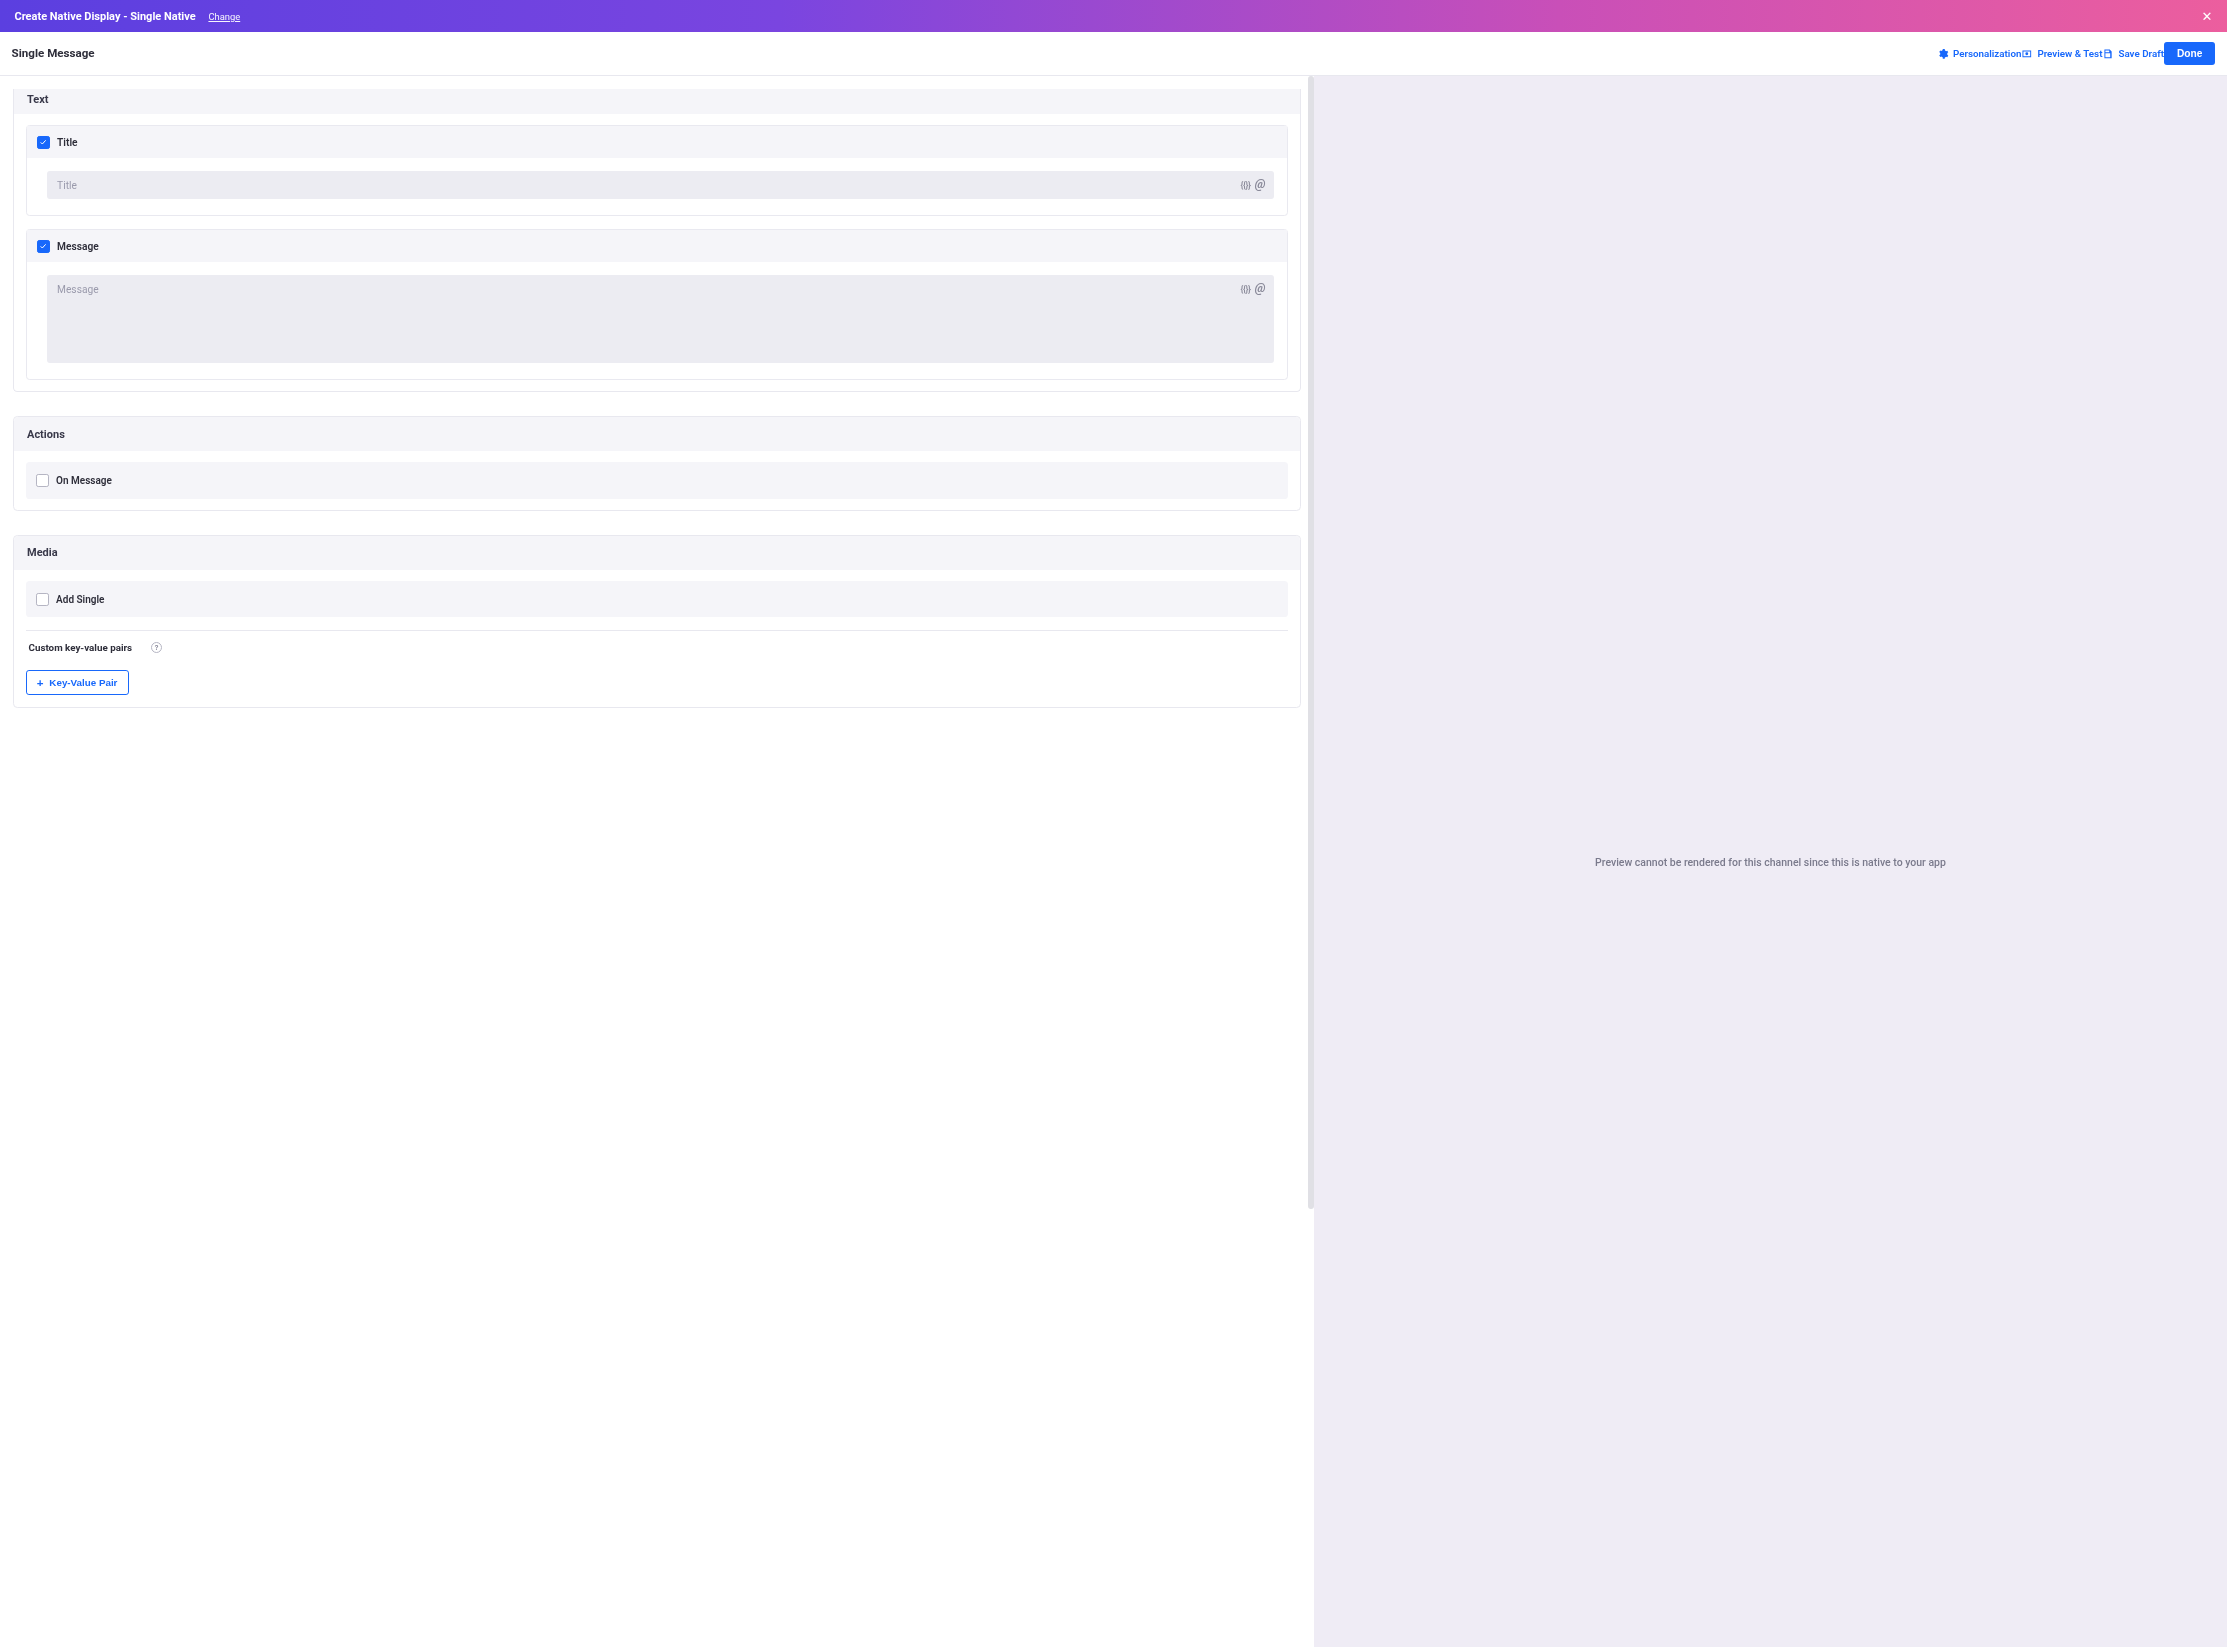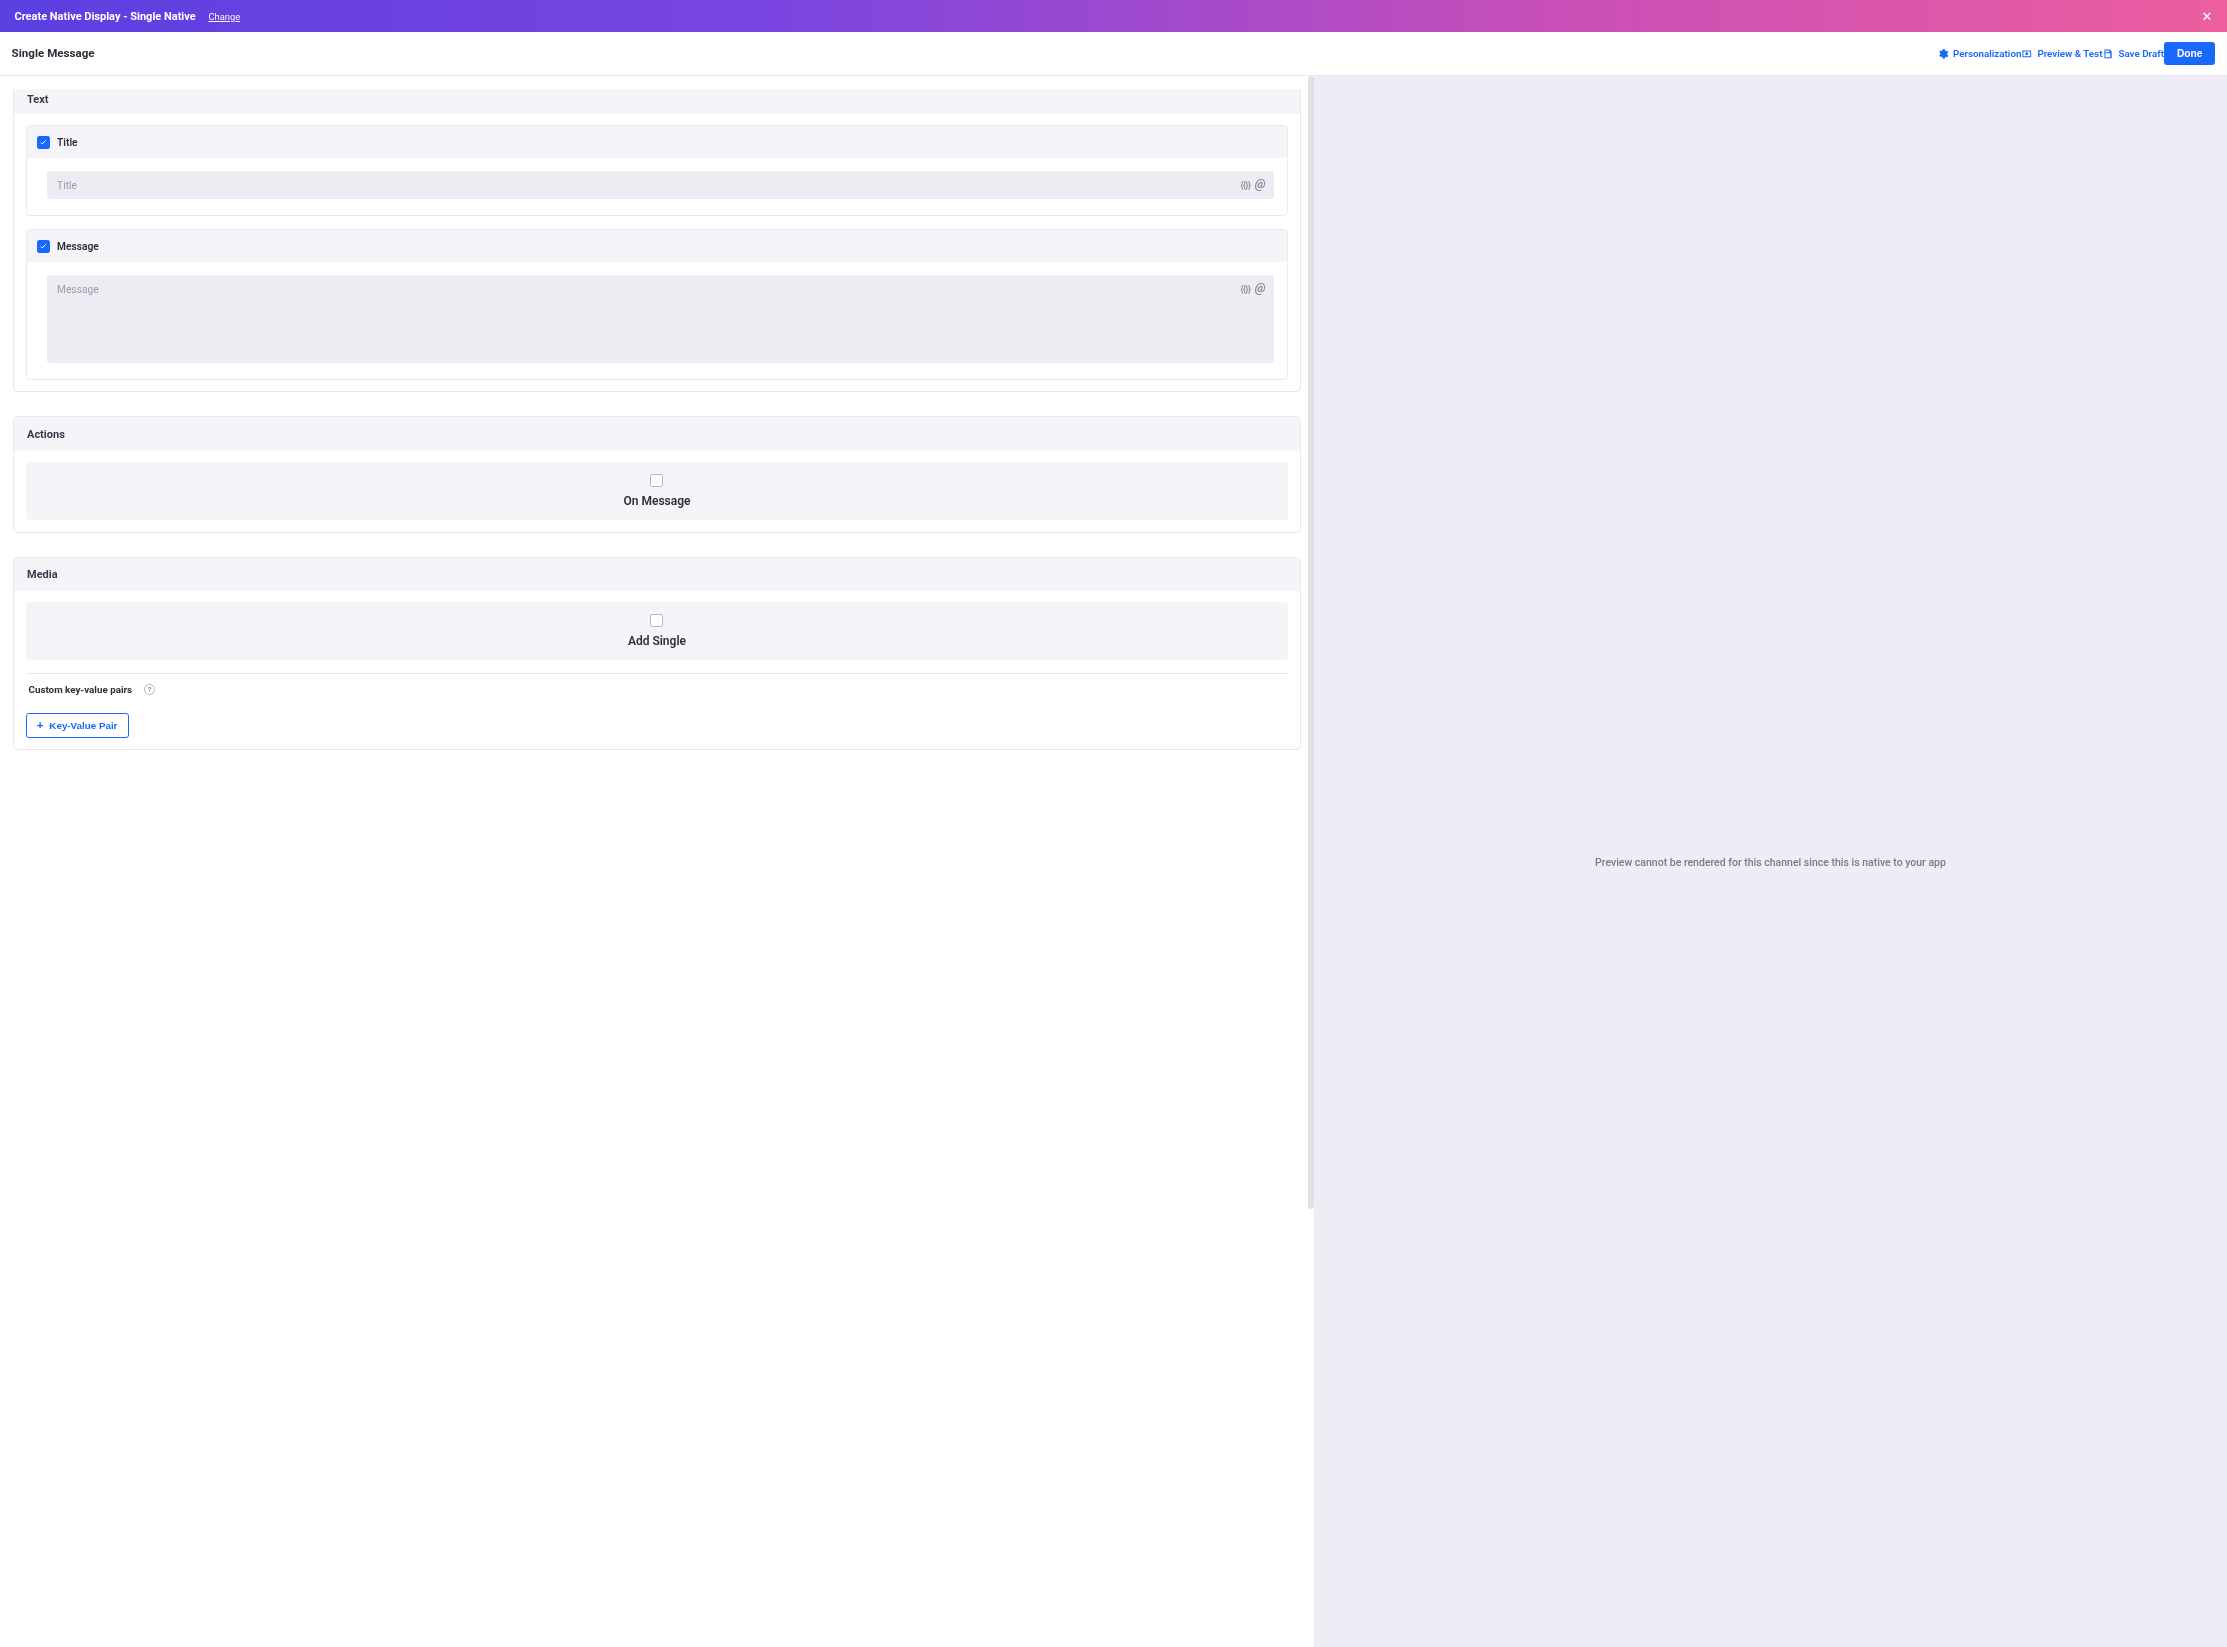--- a/index.html
+++ b/index.html
@@ -97,27 +97,26 @@
   display: flex; align-items: center; gap: 4.4px;
   color: #8a8a9a; font-size: 9.4px; cursor: pointer;
 }
 .braces { font-size: 8.7px; letter-spacing: -0.4px; font-weight: 600; }
 .at { font-size: 12.4px; font-style: italic; font-weight: 700; line-height: 1; }
 
 .block-head-only {
   background: #f5f5f9;
   display: flex; align-items: center; gap: 7.3px;
   padding: 11.6px 10.2px;
-  font-weight: 600; font-size: 12px; color: #2e2e3a;
+  font-weight: 600; font-size: 10px; color: #2e2e3a;
   border-radius: 3.6px;
-  flex-direction: column;
 }
 
 .subhead-row {
-  display: flex; align-items: center; gap: 12px;
+  display: flex; align-items: center; gap: 19px;
   font-weight: 700; font-size: 9.8px; color: #2e2e3a;
   padding: 10.2px 2.9px 8.7px 2.9px;
   border-top: 0.7px solid #e8e8ef;
   margin-top: 13px;
 }
 .help-icn { width: 11px; height: 11px; border: 1px solid #b5b5c3; border-radius: 50%; display: inline-flex; align-items: center; justify-content: center; font-size: 7.3px; color: #8a8a9a; cursor: pointer; font-weight: 700; }
 
 .outline-btn {
   display: inline-flex; align-items: center; gap: 5.8px;
   border: 1px solid #1868fb; color: #1868fb; background: #fff;

